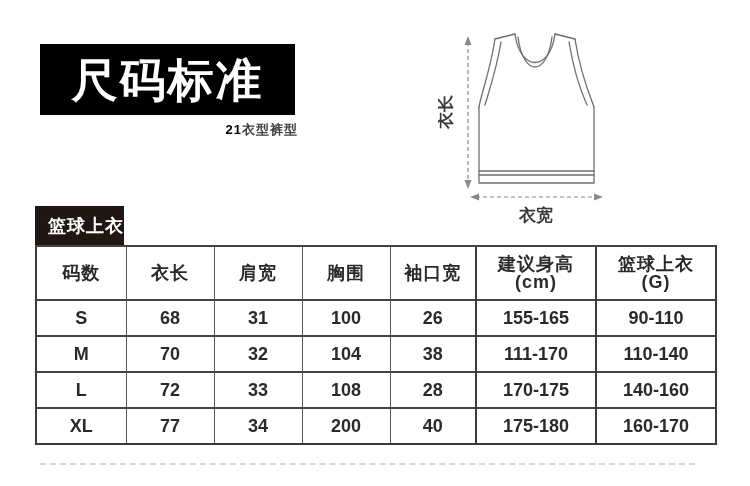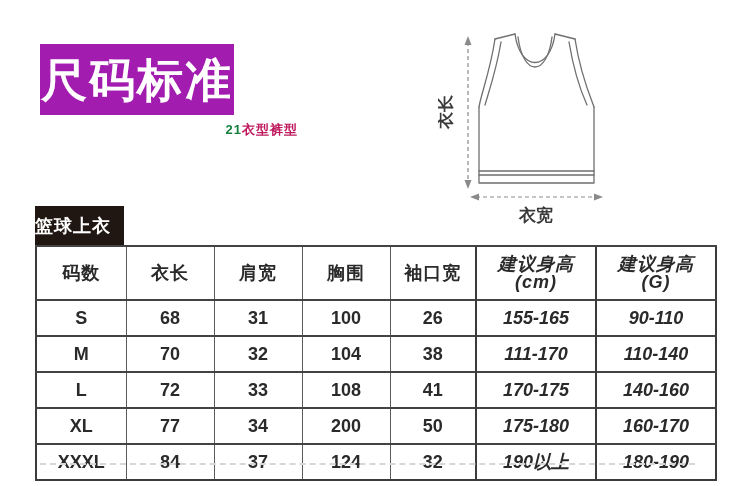--- a/index.html
+++ b/index.html
@@ -4,61 +4,61 @@
 <style>
   * { margin:0; padding:0; box-sizing:border-box; }
   html,body { background:#fff; }
   body {
     width:750px; height:486px; position:relative; overflow:hidden;
     font-family:"Liberation Sans", sans-serif; color:#222;
   }
 
   
   .title-badge {
-    position:absolute; left:40px; top:44px; width:194px; height:71px;
-    background:#a21caf; display:flex; align-items:center; justify-content:center;
+    position:absolute; left:40px; top:44px; width:255px; height:71px;
+    background:#000000; display:flex; align-items:center; justify-content:center;
   }
   .title-badge span {
     color:#fff; font-size:46px; font-weight:bold; letter-spacing:2px; line-height:1;
   }
   .subtitle {
     position:absolute; left:150px; top:121px; width:148px;
     text-align:right; font-size:13px; letter-spacing:1px;
   }
-  .subtitle .st-bold { color:#15803d; font-weight:bold; }
-  .subtitle .st-rest { color:#be185d; font-weight:bold; }
+  .subtitle .st-bold { color:#000000; font-weight:bold; }
+  .subtitle .st-rest { color:#404040; font-weight:bold; }
 
   
   .diagram { position:absolute; left:438px; top:12px; width:180px; height:220px; }
   .diagram text {
     font-family:"Liberation Sans", sans-serif; font-size:17px; font-weight:bold; fill:#3a3a3a;
   }
 
   
   .section-badge {
     position:absolute; left:35px; top:206px; width:89px; height:39px;
-    background:#211712; display:flex; align-items:center; justify-content:flex-start;
+    background:#211712; display:flex; align-items:center; justify-content:flex-end;
   }
   .section-badge span { color:#fff; font-size:18px; font-weight:bold; letter-spacing:1px; }
 
   
   .size-table-wrap { position:absolute; left:35px; top:245px; width:680px; }
   table.size-table {
     width:680px; border-collapse:collapse; table-layout:fixed;
     border:2px solid #3b3b3b;
   }
   .size-table th, .size-table td {
     height:30px; text-align:center; vertical-align:middle;
     font-size:18px; font-weight:bold; color:#2a2a2a;
     border-top:2px solid #434343; border-left:1px solid #5a5a5a;
     padding:8px; line-height:1;
   }
   .size-table th { font-size:18px; letter-spacing:1px; }
   .size-table .first-col { border-left:none; }
-  .size-table .thick-l { border-left:2.5px solid #3b3b3b;font-style:italic; }
+  .size-table .thick-l { border-left:2.5px solid #3b3b3b; }
 
   .footer-dashes {
     position:absolute; left:40px; top:463px; width:655px; height:0;
     border-top:2px dashed #d7d7d7;
   }
 </style>
 </head>
 <body>
 
 <div class="title-badge">
@@ -121,21 +121,21 @@
         <col style="width: 120px;">
       </colgroup>
     <thead>
         <tr>
           <th class="first-col">码数</th>
           <th class="">衣长</th>
           <th class="">肩宽</th>
           <th class="">胸围</th>
           <th class="">袖口宽</th>
           <th class="thick-l">建议身高(cm)</th>
-          <th class="thick-l">建议身高(G)</th>
+          <th class="thick-l">篮球上衣(G)</th>
         </tr>
       </thead>
     <tbody>
         <tr>
           <td class="first-col">S</td>
           <td class="">68</td>
           <td class="">31</td>
           <td class="">100</td>
           <td class="">26</td>
           <td class="thick-l">155-165</td>
@@ -148,39 +148,30 @@
           <td class="">104</td>
           <td class="">38</td>
           <td class="thick-l">111-170</td>
           <td class="thick-l">110-140</td>
         </tr>
         <tr>
           <td class="first-col">L</td>
           <td class="">72</td>
           <td class="">33</td>
           <td class="">108</td>
-          <td class="">41</td>
+          <td class="">28</td>
           <td class="thick-l">170-175</td>
           <td class="thick-l">140-160</td>
         </tr>
         <tr>
           <td class="first-col">XL</td>
           <td class="">77</td>
           <td class="">34</td>
           <td class="">200</td>
-          <td class="">50</td>
+          <td class="">40</td>
           <td class="thick-l">175-180</td>
           <td class="thick-l">160-170</td>
-        </tr>
-        <tr>
-          <td class="first-col">XXXL</td>
-          <td class="">84</td>
-          <td class="">37</td>
-          <td class="">124</td>
-          <td class="">32</td>
-          <td class="thick-l">190以上</td>
-          <td class="thick-l">180-190</td>
         </tr>
       </tbody>
   </table>
 </div>
 
 <div class="footer-dashes"></div>
 
 </body></html>

